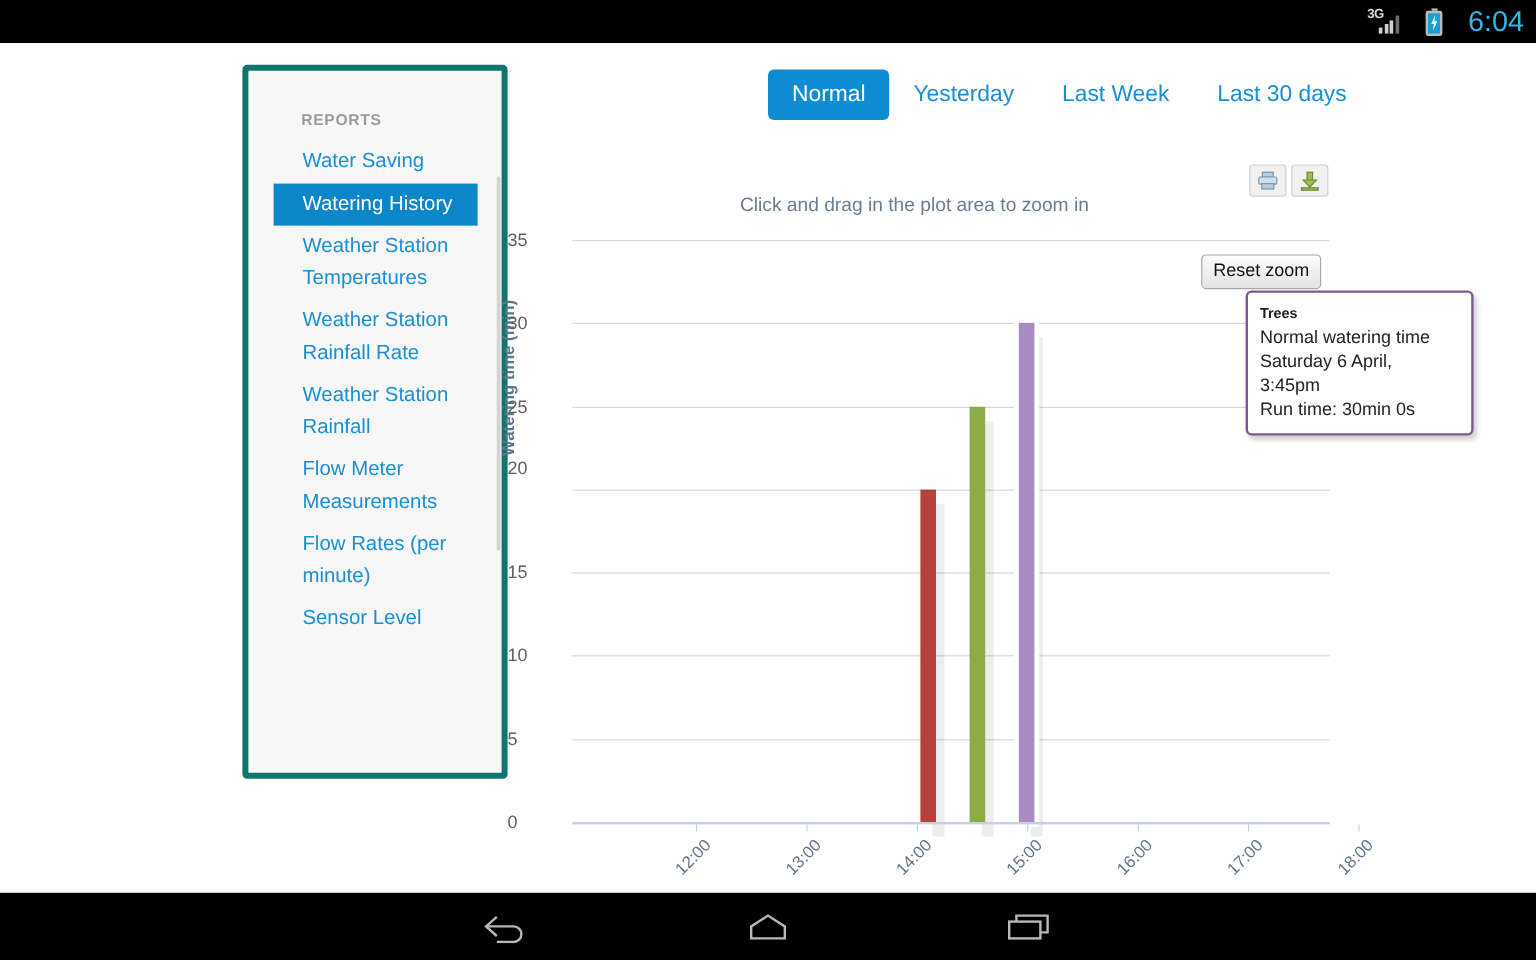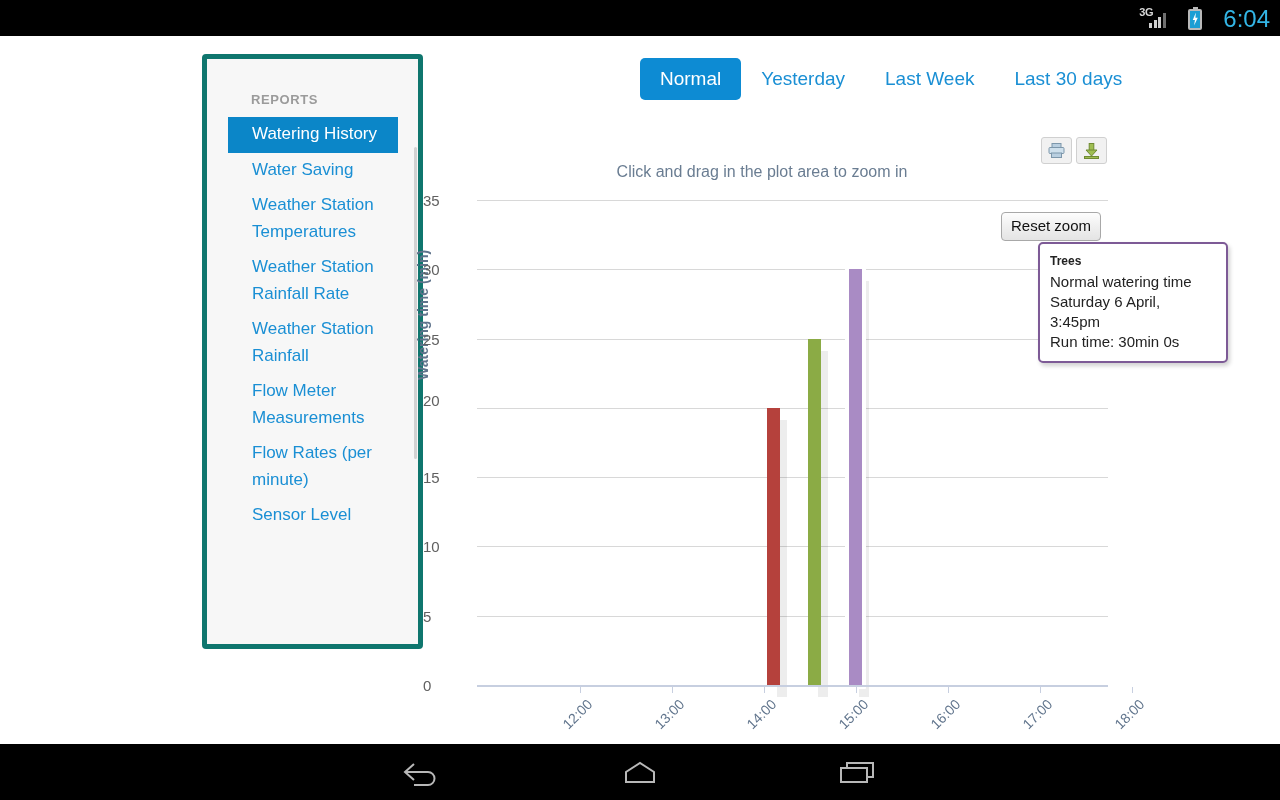--- a/index.html
+++ b/index.html
@@ -216,22 +216,22 @@
       </div>
     <div id="clock">6:04</div>
   </div>
 </div>
 
 <div id="app">
 
   <div id="sidebar">
     <div class="reports-title">REPORTS</div>
     <div id="report-list">
+      <a class="report-item">Water Saving</a>
       <a class="report-item active">Watering History</a>
-      <a class="report-item">Water Saving</a>
       <a class="report-item">Weather Station Temperatures</a>
       <a class="report-item">Weather Station Rainfall Rate</a>
       <a class="report-item">Weather Station Rainfall</a>
       <a class="report-item">Flow Meter Measurements</a>
       <a class="report-item">Flow Rates (per minute)</a>
       <a class="report-item">Sensor Level</a>
     </div>
     <div id="sidebar-scrollbar"></div>
   </div>
 
@@ -273,21 +273,21 @@
       <div class="gridline" style="top:277.1px"></div>
       <div class="gridline" style="top:207.9px"></div>
       <div class="gridline" style="top:138.6px"></div>
       <div class="gridline" style="top:69.3px"></div>
       <div class="gridline" style="top:0px"></div>
 
       <div class="ytick-label" style="top:477px">0</div>
       <div class="ytick-label" style="top:407.7px">5</div>
       <div class="ytick-label" style="top:338.4px">10</div>
       <div class="ytick-label" style="top:269.1px">15</div>
-      <div class="ytick-label" style="top:192px">20</div>
+      <div class="ytick-label" style="top:182px">20</div>
       <div class="ytick-label" style="top:130.6px">25</div>
       <div class="ytick-label" style="top:61.3px">30</div>
       <div class="ytick-label" style="top:-8px">35</div>
 
       <div class="bar" style="left:290px; width:13px; height:277.1px;">
         <div class="shadow"></div>
         <div class="body" style="background:#b5413c"></div>
       </div>
 
       <div class="bar" style="left:331px; width:13px; height:346.4px;">

